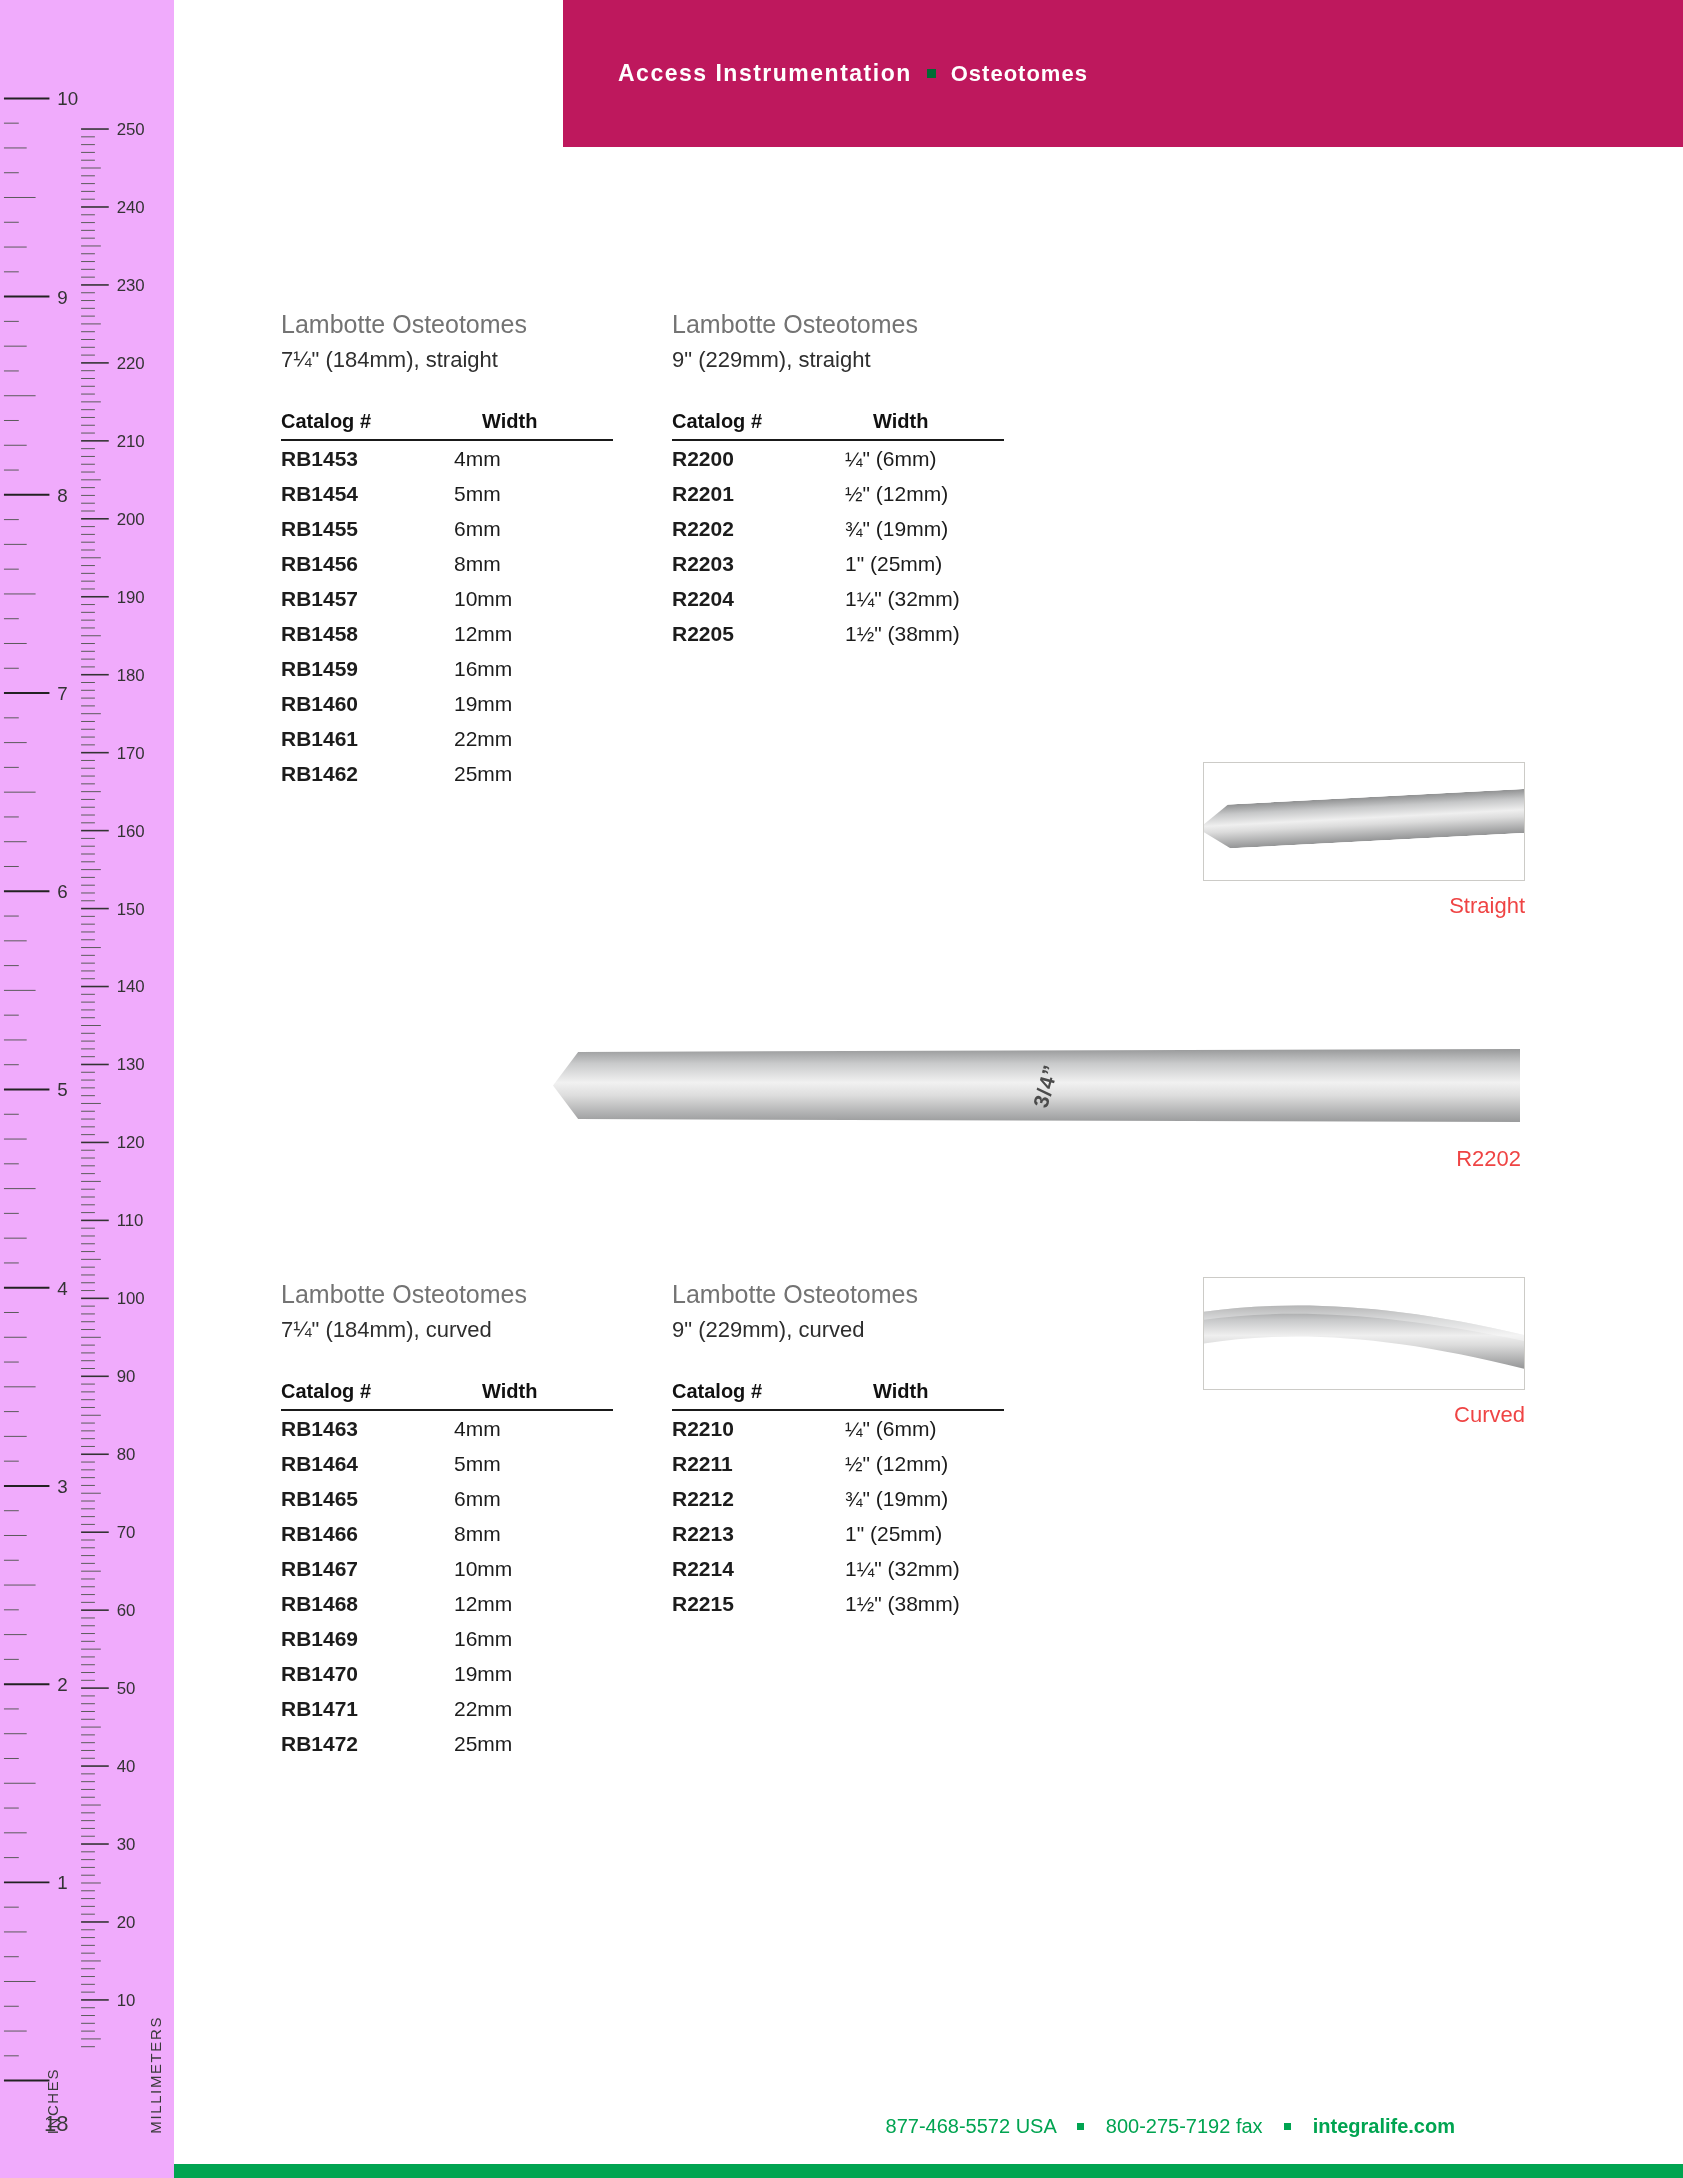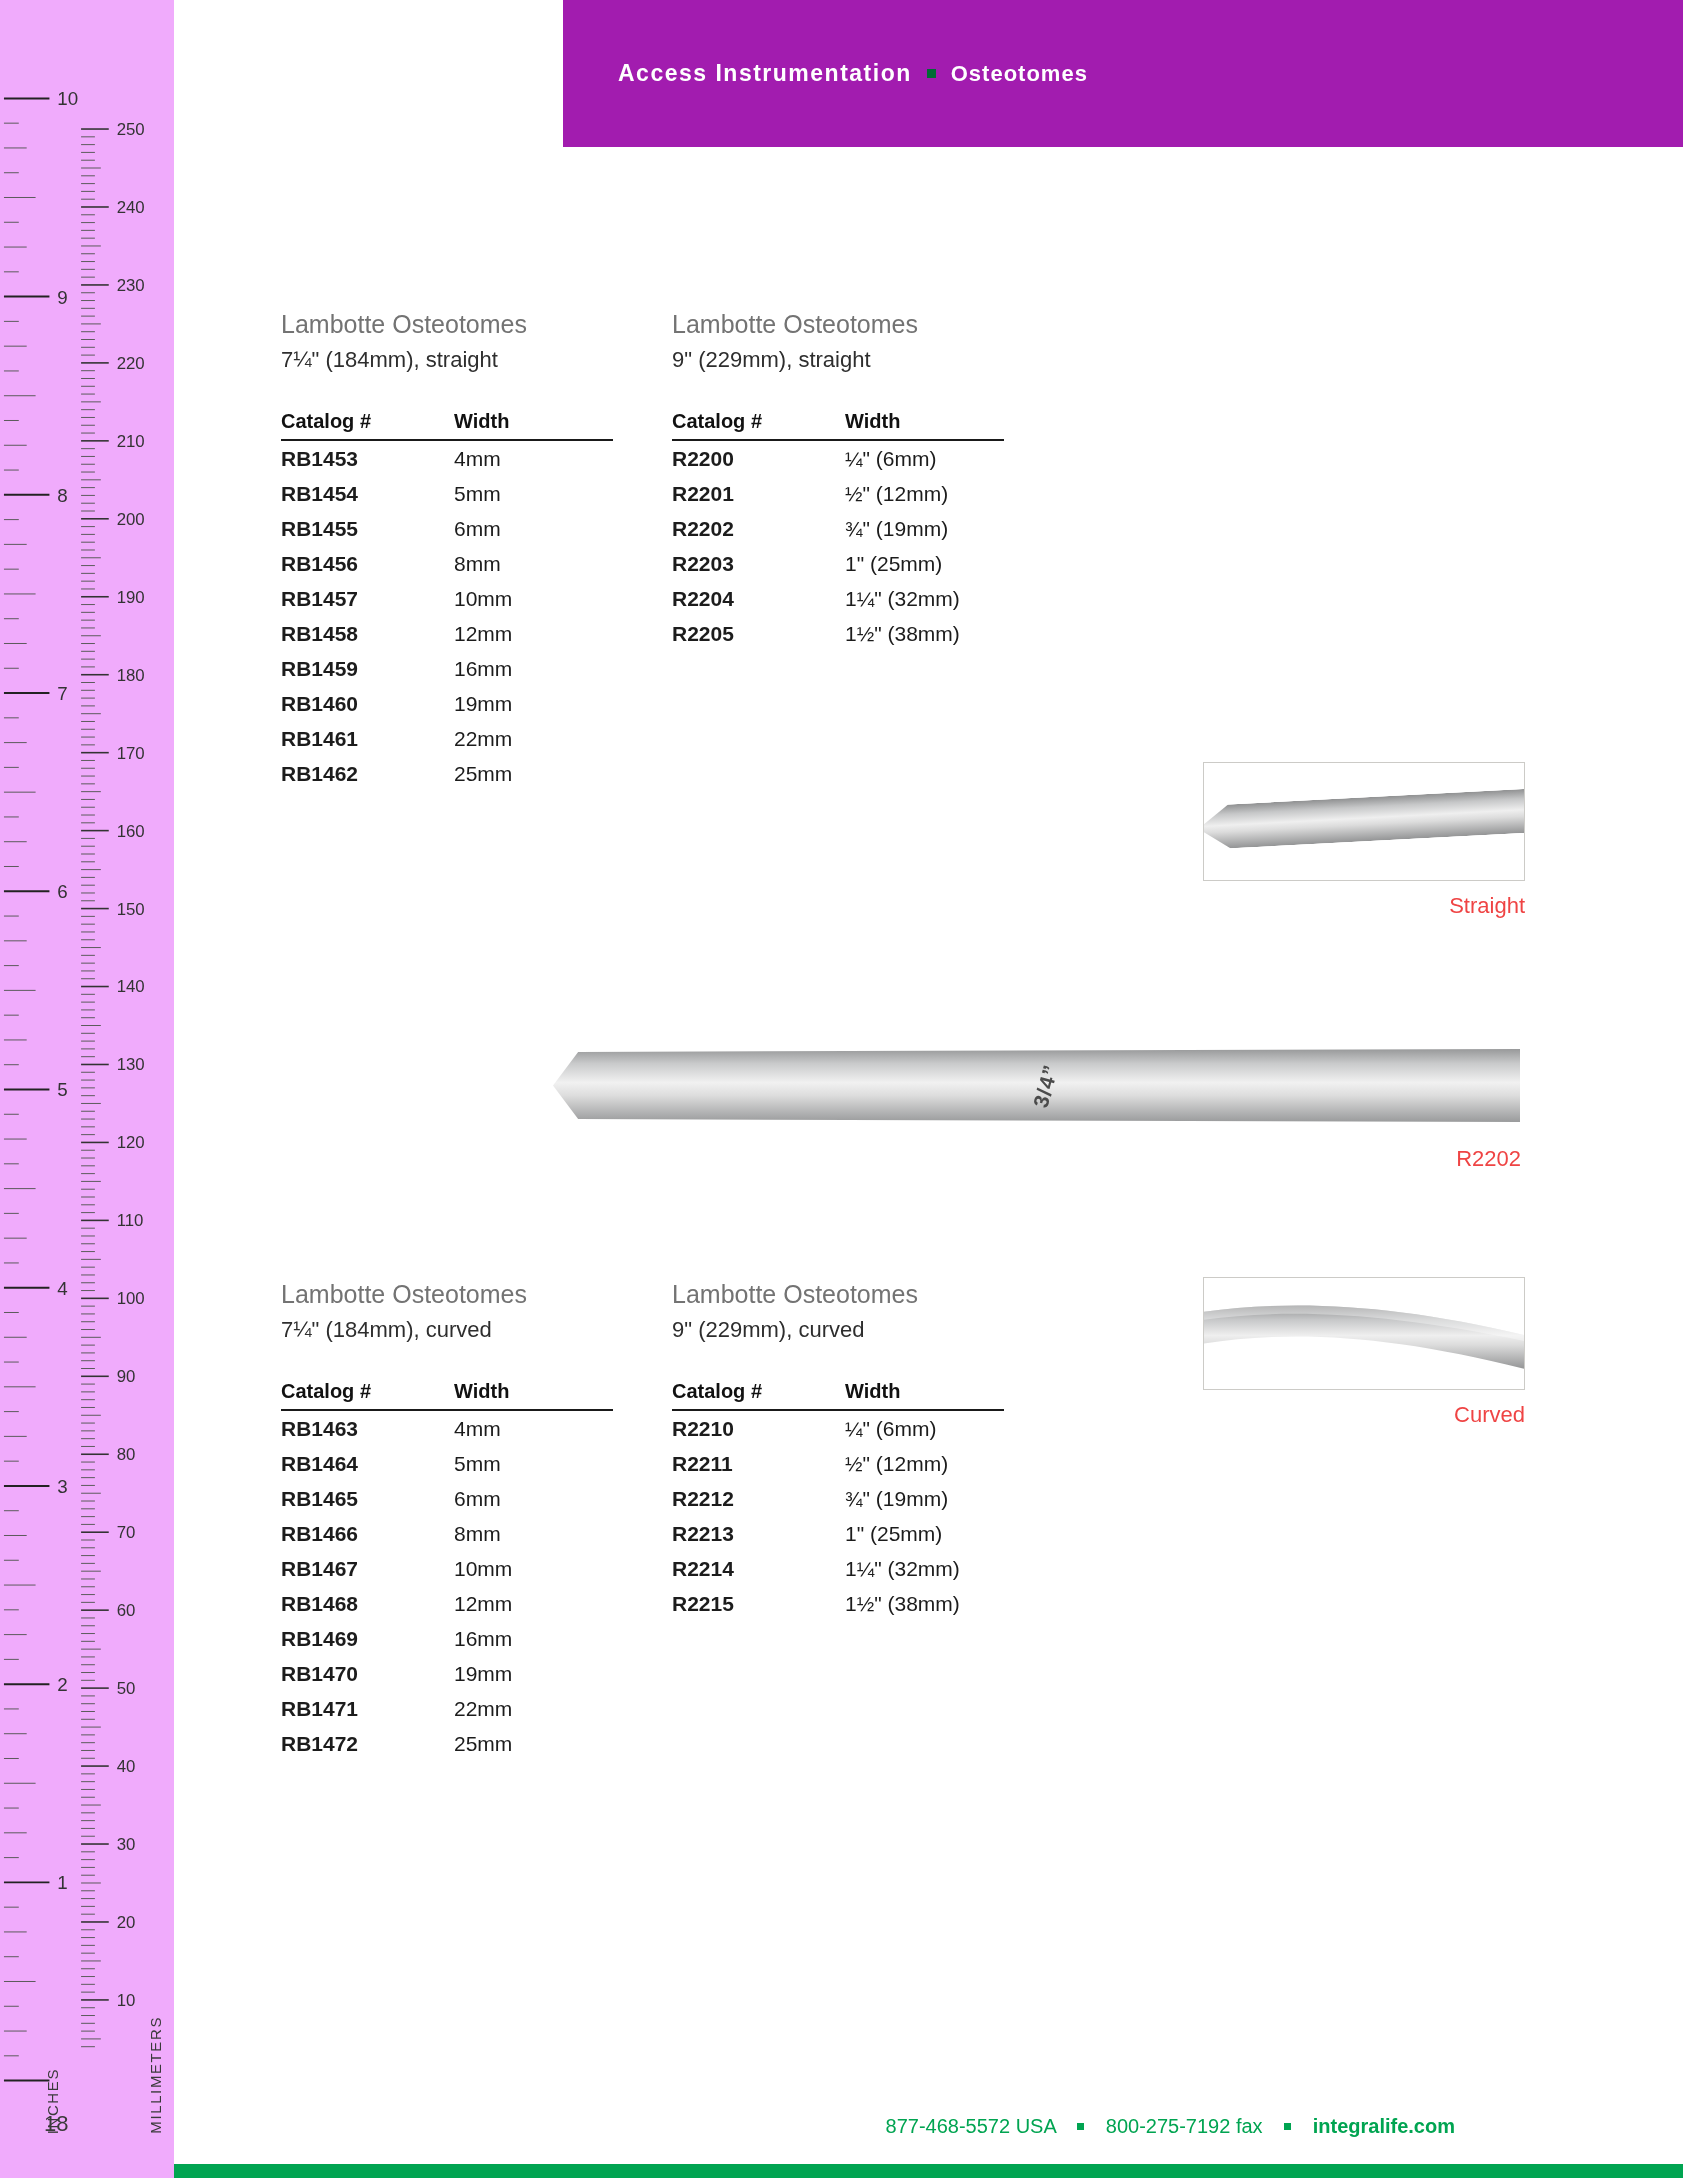--- a/index.html
+++ b/index.html
@@ -22,31 +22,31 @@
   .logo-reg { position:absolute; left:236px; top:57px; font-size:14px; color:#8b8d8e; }
   .logo .gsq { position:absolute; background:#00a451; }
   .sq-lg { left:253px; top:2px;  width:53px; height:57px; }
   .sq-md { left:244px; top:67px; width:27px; height:27px; }
   .sq-sm { left:261px; top:101px; width:16px; height:16px; }
   .tagline { position:absolute; left:119px; top:115px; font-size:13px; font-weight:bold;
              color:#00a451; letter-spacing:2.4px; }
 
   
   .green-bar { position:absolute; left:563px; top:0; width:1120px; height:147px;
-               background:#a21caf; display:flex; align-items:center; padding-left:55px; }
+               background:#be185d; display:flex; align-items:center; padding-left:55px; }
   .bar-title { color:#ffffff; font-weight:bold; font-size:23px; letter-spacing:1.5px; }
   .bar-sep { display:inline-block; width:9px; height:9px; background:#006b35; margin:0 15px; }
   .bar-sub { color:#ffffff; font-weight:bold; font-size:22px; letter-spacing:1px; }
 
   
   .ptable { position:absolute; width:332px; }
   .ptable h2 { font-size:25px; line-height:30px; font-weight:normal; color:#737373; }
   .ptable .sub { margin-top:6px; font-size:22px; line-height:30px; color:#2e2e2e; font-weight:normal; }
   .thead { display:flex; margin-top:34px; padding-bottom:6px; border-bottom:2px solid #1a1a1a;
-           font-size:20px; line-height:24px; font-weight:bold; color:#111111; }
+           font-size:20px; line-height:24px; font-weight:bold; color:#111111;gap:28px; }
   .thead .c1 { width:173px; }
   .tbody { }
   .trow { display:flex; height:35px; align-items:center; font-size:21px; color:#1c1c1c; }
   .trow .cat { width:173px; font-weight:bold; }
   .trow .wid { width:153px; }
 
   
   .figbox { position:absolute; background:#ffffff; border:1px solid #cccbc7; overflow:hidden; }
   .fig-straight { left:1203px; top:762px; width:322px; height:119px; }
   .fig-curved   { left:1203px; top:1277px; width:322px; height:113px; }

